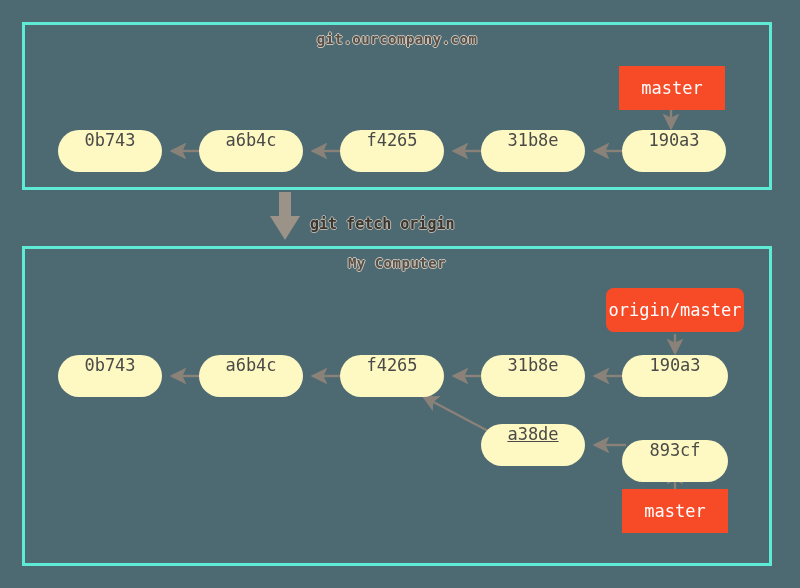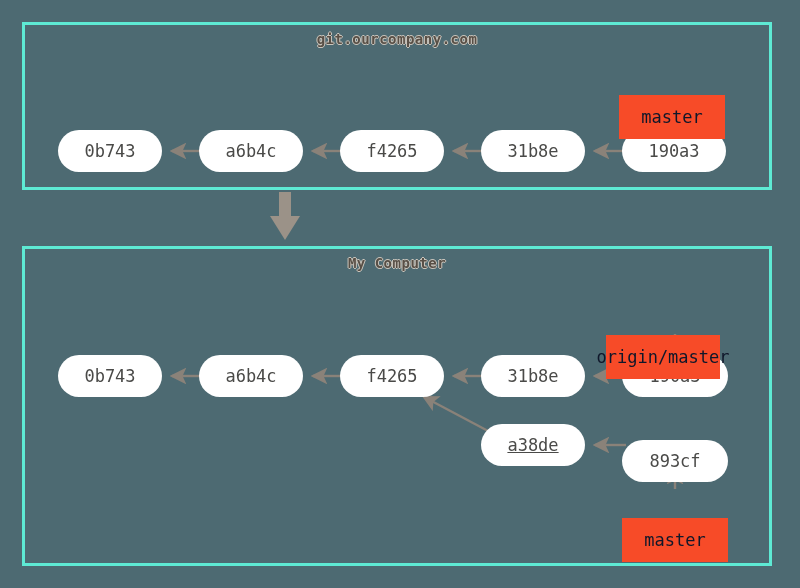--- a/index.html
+++ b/index.html
@@ -41,41 +41,39 @@
     color: #584f46;
     text-shadow:
        1px 0 0 #c9c4bb,
       -1px 0 0 #c9c4bb,
        0 1px 0 #c9c4bb,
        0 -1px 0 #c9c4bb;
     letter-spacing: 0.5px;
   }
   .node {
     position: absolute;
-    background: #ffffff;
+    background: #fef9c3;
     border-radius: 21px;
     display: flex;
-    align-items: center;
     justify-content: center;
     font-family: "DejaVu Sans Mono", "Liberation Mono", monospace;
     font-size: 17px;
     color: #4a4a48;
     box-sizing: border-box;
   }
   .label-box {
     position: absolute;
     background: #f74b28;
     display: flex;
     align-items: center;
     justify-content: center;
     font-family: "DejaVu Sans Mono", "Liberation Mono", monospace;
     font-size: 17px;
-    color: #0f172a;
+    color: #ffffff;
     box-sizing: border-box;
-    margin-top: 29px;
   }
   .op-label {
     position: absolute;
     font-family: "DejaVu Sans Mono", "Liberation Mono", monospace;
     font-size: 15px;
     font-weight: bold;
     color: #3a3731;
     text-shadow:
        1px 0 0 #b9b4ab,
       -1px 0 0 #b9b4ab,
@@ -150,20 +148,21 @@
     <span>31b8e</span>
   </div>
   <div class="node" style="left:622px; top:130px; width:104px; height:42px;">
     <span>190a3</span>
   </div>
 
   <div class="label-box" style="left:619px; top:66px; width:106px; height:44px;">
     <span>master</span>
   </div>
 
+  <div class="op-label" style="left:310px; top:215px;">git fetch origin</div>
 
   <div class="panel" style="left:22px; top:246px; width:750px; height:320px;padding-left:40px;">
     <div class="panel-title">My Computer</div>
   </div>
 
   <div class="node" style="left:58px; top:355px; width:104px; height:42px;">
     <span>0b743</span>
   </div>
   <div class="node" style="left:199px; top:355px; width:104px; height:42px;">
     <span>a6b4c</span>
@@ -178,21 +177,21 @@
     <span>190a3</span>
   </div>
 
   <div class="node" style="left:481px; top:424px; width:104px; height:42px;text-decoration:underline;">
     <span>a38de</span>
   </div>
   <div class="node" style="left:622px; top:440px; width:106px; height:42px;">
     <span>893cf</span>
   </div>
 
-  <div class="label-box" style="left:606px; top:306px; width:114px; height:44px;">
+  <div class="label-box" style="left:606px; top:288px; width:138px; height:44px;border-radius:8px;">
     <span>origin/master</span>
   </div>
 
   <div class="label-box" style="left:622px; top:489px; width:106px; height:44px;">
     <span>master</span>
   </div>
 
 </div>
 
 </body></html>

